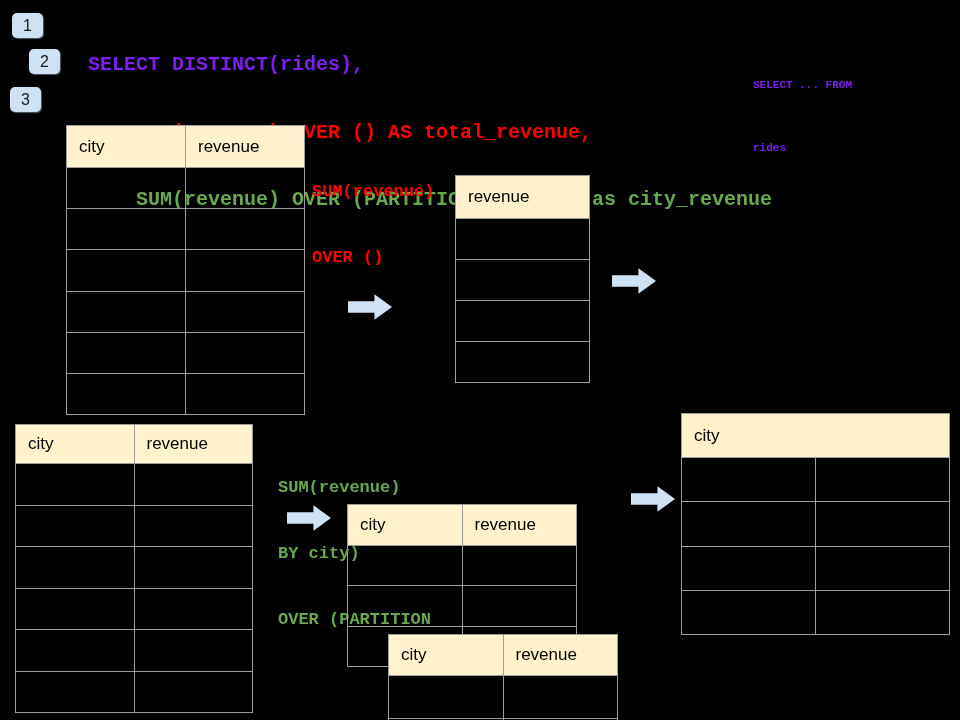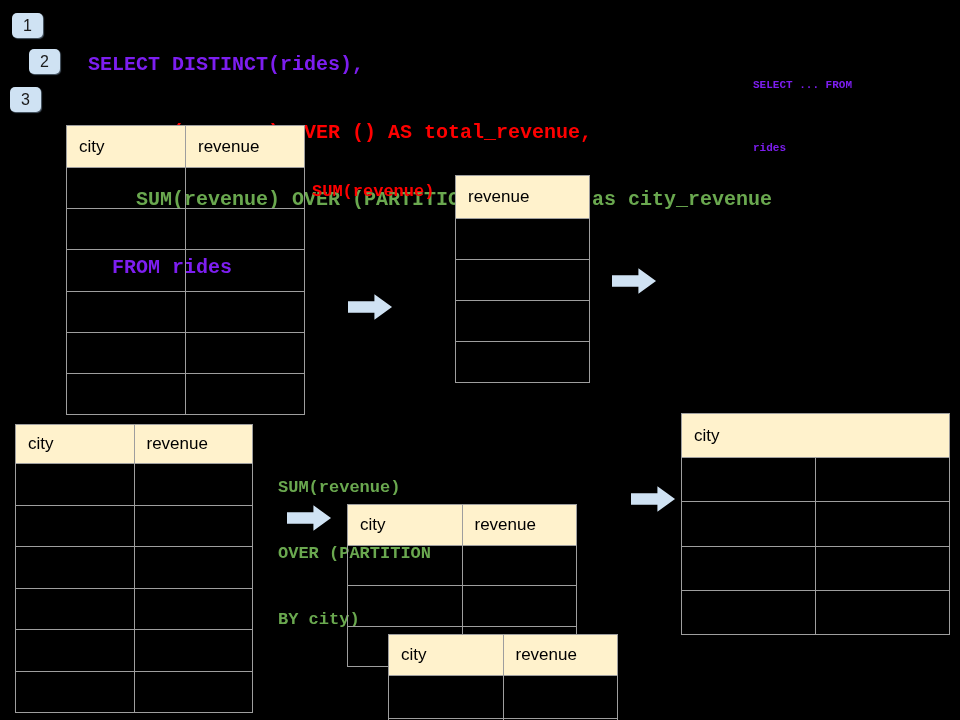--- a/index.html
+++ b/index.html
@@ -79,36 +79,36 @@
 <div class="canvas">
 
   <div class="badge badge-1">1</div>
   <div class="badge badge-2">2</div>
   <div class="badge badge-3">3</div>
 
   <div class="code">
     <div class="c-purple">SELECT DISTINCT(rides),</div>
     <div class="c-red">    SUM(revenue) OVER () AS total_revenue,</div>
     <div class="c-green">    SUM(revenue) OVER (PARTITION BY city) as city_revenue</div>
-    <div class="c-purple">  FROM rides</div>
   </div>
 
   <div class="side-note">
     <div>SELECT ... FROM</div>
     <div>rides</div>
   </div>
 
   <div class="ann ann-total">
     <div>SUM(revenue)</div>
+    <div>OVER ()</div>
   </div>
 
   <div class="ann ann-part">
     <div>SUM(revenue)</div>
+    <div>BY city)</div>
     <div>OVER (PARTITION</div>
-    <div>BY city)</div>
   </div>
 
   <div class="tbl t-source-top">
     <div class="thead">
       <div class="th">city</div>
       <div class="th">revenue</div>
     </div>
     <div class="trow">
         <div class="td"></div>
         <div class="td"></div>

